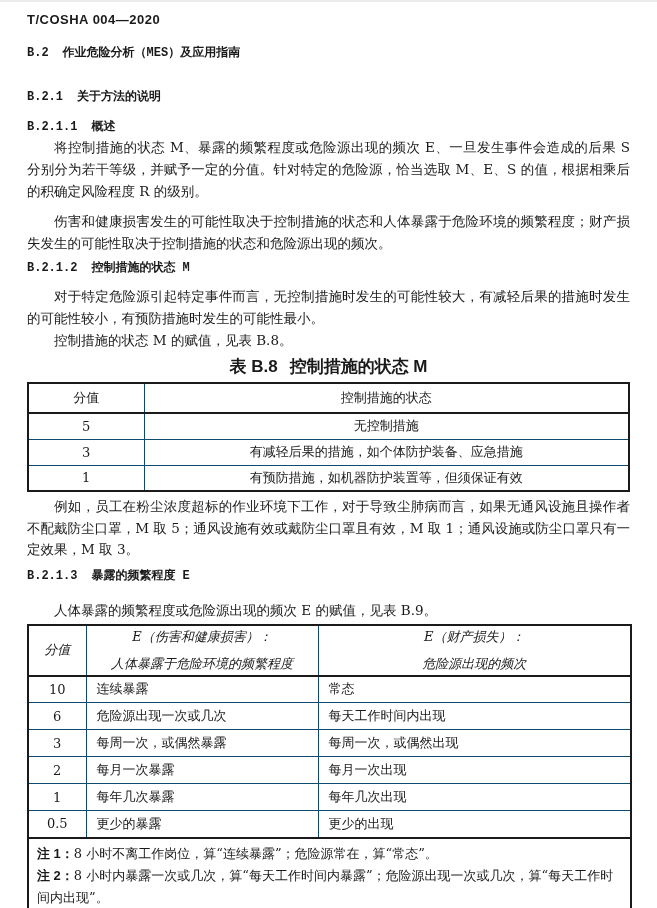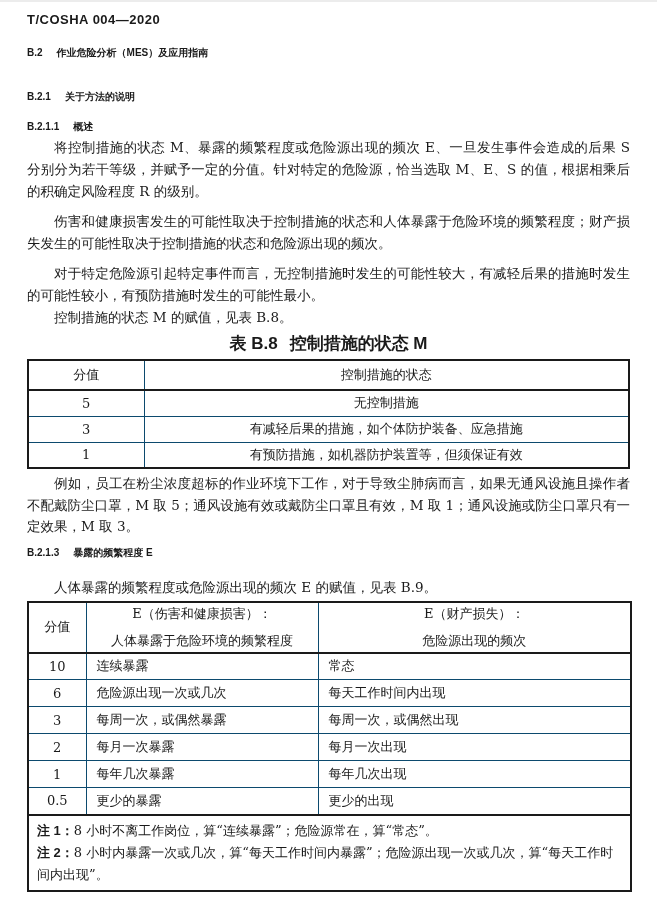--- a/index.html
+++ b/index.html
@@ -13,22 +13,22 @@
     border-top:2px solid #ececec;
     font-family:"DejaVu Serif","Liberation Serif",serif;
     overflow:hidden;
   }
   .doc-code{
     font-family:"Liberation Sans","DejaVu Sans",sans-serif;
     font-size:13px;font-weight:bold;letter-spacing:.5px;
     height:16px;line-height:16px;
   }
   .hd{
-    font-family:Liberation Sans, sans-serif;
-    font-weight:bold;font-size:10px;line-height:18px;margin:0;
+    font-family:Liberation Mono, monospace;
+    font-weight:bold;font-size:12px;line-height:18px;margin:0;
   }
   .hd .num{margin-right:14px;}
   .hd-b2{margin-top:16px;}
   .hd-b21{margin-top:26px;}
   .hd-b211{margin-top:12px;}
   .hd-b212{margin-top:5px;}
   .hd-b213{margin-top:6px;}
   .para{
     margin:0;font-size:13.5px;line-height:22px;
     text-align:justify;text-indent:2em;
@@ -56,21 +56,21 @@
     padding:2px 6px;
     box-sizing:border-box;
   }
   .tbl tr.head th{border-bottom:2px solid #1a1a1a;}
   .b8 th{height:30px;text-align:center;}
   .b8 td{height:26px;text-align:center;}
   .b8 col.c1{width:116px;}
   .b9 col.c1{width:58px;}
   .b9 col.c2{width:232px;}
   .b9 col.c3{width:313px;}
-  .b9 tr.head th{height:50px;text-align:center;vertical-align:middle;}
+  .b9 tr.head th{height:50px;text-align:center;vertical-align:middle;font-style:italic;}
   .b9 .hline1{margin-bottom:9px;}
   .b9 td{height:27px;}
   .b9 td.score{text-align:center;}
   .b9 td.desc{text-align:left;padding-left:10px;}
   .b9 tr.notes td{
     border-top:2px solid #1a1a1a;
     text-align:left;padding:4px 8px;height:auto;
   }
   .note-line{line-height:22px;}
   .note-label{font-family:"Liberation Sans","DejaVu Sans",sans-serif;font-weight:bold;}
@@ -84,20 +84,21 @@
 
   <h2 class="hd hd-b2"><span class="num">B.2</span><span>作业危险分析（MES）及应用指南</span></h2>
 
   <h3 class="hd hd-b21"><span class="num">B.2.1</span><span>关于方法的说明</span></h3>
 
   <h4 class="hd hd-b211"><span class="num">B.2.1.1</span><span>概述</span></h4>
 
   <p class="para">将控制措施的状态 M、暴露的频繁程度或危险源出现的频次 E、一旦发生事件会造成的后果 S 分别分为若干等级，并赋予一定的分值。针对特定的危险源，恰当选取 M、E、S 的值，根据相乘后的积确定风险程度 R 的级别。</p>
   <p class="para mt8">伤害和健康损害发生的可能性取决于控制措施的状态和人体暴露于危险环境的频繁程度；财产损失发生的可能性取决于控制措施的状态和危险源出现的频次。</p>
 
+  <h4 class="hd hd-b212"><span class="num">B.2.1.2</span><span>控制措施的状态 M</span></h4>
 
   <p class="para mt8">对于特定危险源引起特定事件而言，无控制措施时发生的可能性较大，有减轻后果的措施时发生的可能性较小，有预防措施时发生的可能性最小。</p>
   <p class="para">控制措施的状态 M 的赋值，见表 B.8。</p>
 
   <div class="tbl-caption"><span class="cap-gap">表 B.8</span><span>控制措施的状态 M</span></div>
 
   <table class="tbl b8">
     <colgroup>
         <col class="c1">
         <col class="c2">

